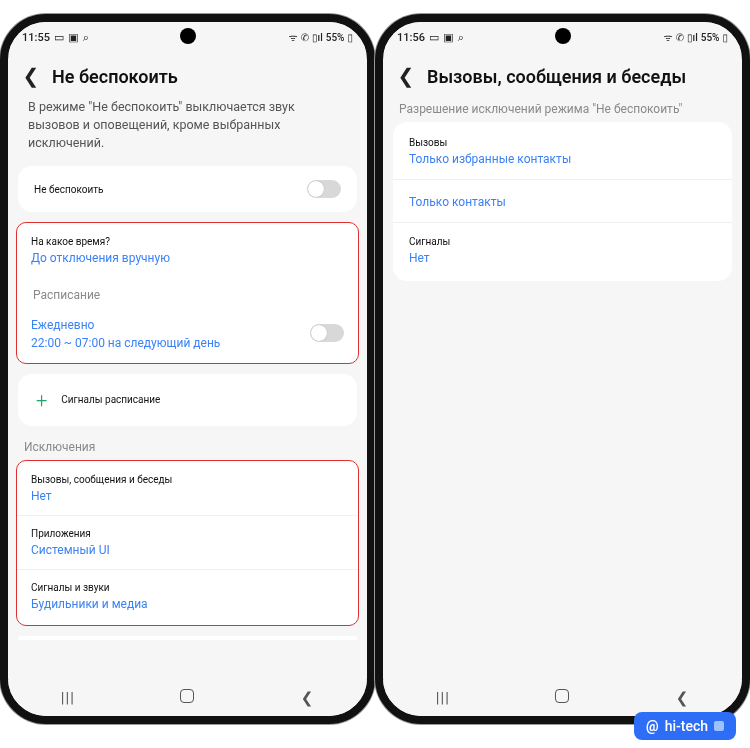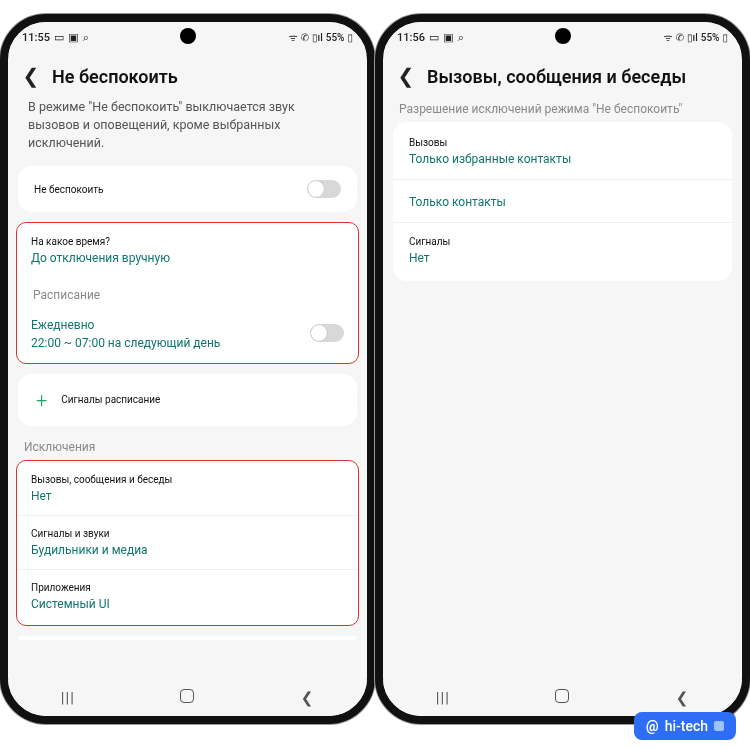--- a/index.html
+++ b/index.html
@@ -53,21 +53,21 @@
     padding: 2px 0;
   }
   .card.tight{margin-bottom:10px}
   .row {
     display:flex; align-items:center; justify-content:space-between;
     padding: 12px 16px 12px 16px; gap:10px;
   }
   .row + .row { border-top: 1px solid #f0f0f0; }
   .row .txt { flex:1; min-width:0;}
   .lab { font-size: 10px; color:#111; line-height:1.3; }
-  .sub { font-size: 12px; color:#0f766e; margin-top:2px; line-height:1.35; }
+  .sub { font-size: 12px; color:#3b82f6; margin-top:2px; line-height:1.35; }
   .sub.gray{ color:#8a8a8a; }
   .section-head { font-size: 12px; color:#8a8a8a; padding: 4px 16px 6px 16px; }
   .section-head.inside { padding: 10px 16px 2px 16px; }
   .toggle {
     width:34px; height:18px; border-radius:10px; background:#d8d8d8; position:relative; flex-shrink:0;
   }
   .toggle::after{
     content:""; position:absolute; top:1px; left:1px; width:16px; height:16px;
     background:#fff; border-radius:50%; box-shadow:0 0 1px rgba(0,0,0,.3);
   }
@@ -162,28 +162,28 @@
 
     <div class="highlight">
       <div class="row">
         <div class="txt">
           <div class="lab">Вызовы, сообщения и беседы</div>
           <div class="sub">Нет</div>
         </div>
       </div>
       <div class="row">
         <div class="txt">
+          <div class="lab">Приложения</div>
+          <div class="sub">Системный UI</div>
+        </div>
+      </div>
+      <div class="row">
+        <div class="txt">
           <div class="lab">Сигналы и звуки</div>
           <div class="sub">Будильники и медиа</div>
-        </div>
-      </div>
-      <div class="row">
-        <div class="txt">
-          <div class="lab">Приложения</div>
-          <div class="sub">Системный UI</div>
         </div>
       </div>
     </div>
 
     <div class="card">
       
     </div>
   </div>
 
   <div class="navbar">

